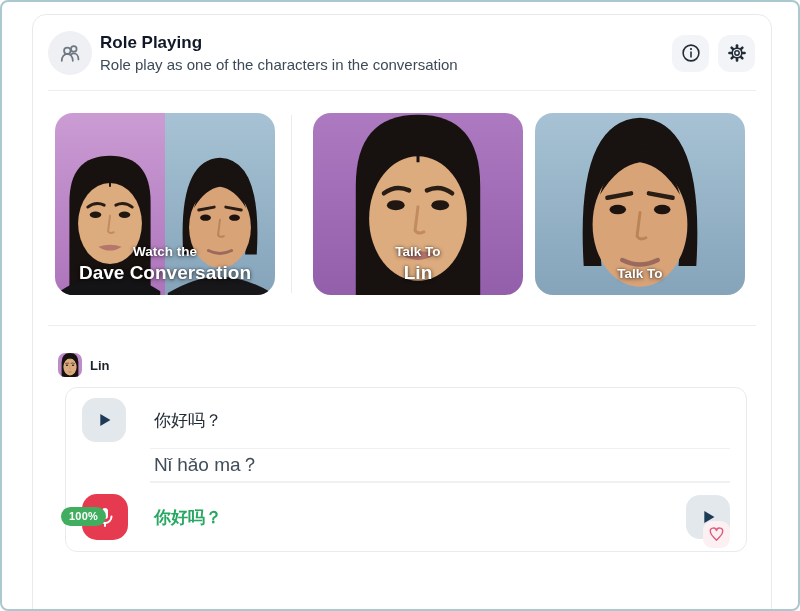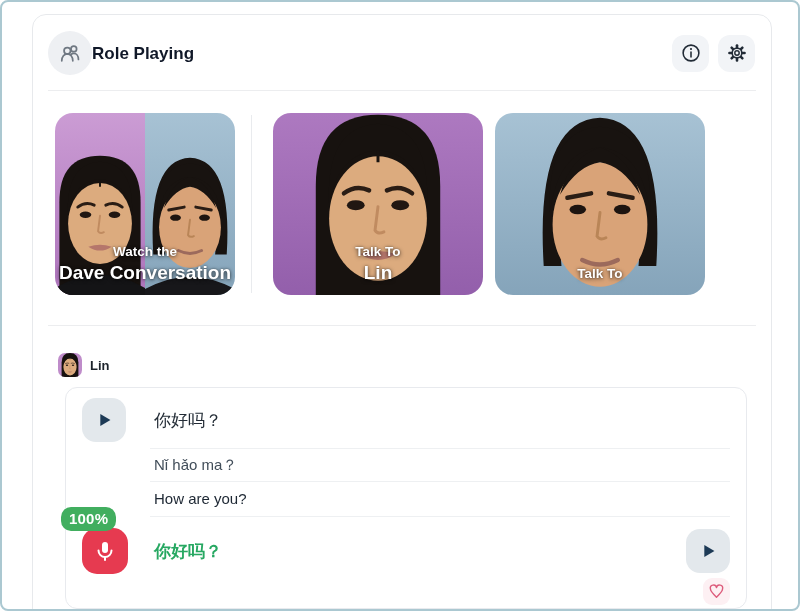--- a/index.html
+++ b/index.html
@@ -29,21 +29,21 @@
   .header {
     display: flex; align-items: center;
     padding: 16px 16px 15px 15px;
   }
   .header-avatar {
     width: 44px; height: 44px; border-radius: 50%;
     background: #eef0f3;
     display: flex; align-items: center; justify-content: center;
     flex: 0 0 auto;
   }
-  .header-text { margin-left: 0; }
+  .header-text { margin-left: 8px; }
   .page-title { font-size: 17px; font-weight: 700; color: #101828; line-height: 21px; }
   .page-subtitle { font-size: 15px; color: #3d4a57; line-height: 19px; margin-top: 2px; }
   .header-actions { margin-left: auto; display: flex; gap: 9px; }
   .icon-btn {
     width: 37px; height: 37px; border-radius: 12px;
     background: #f2f4f7; border: none; cursor: pointer;
     display: flex; align-items: center; justify-content: center;
     padding: 0;
   }
   .hdivider { height: 1px; background: #ecedef; margin: 0 15px; }
@@ -52,21 +52,21 @@
   .cards-row {
     display: flex; align-items: flex-start;
     padding: 22px 0 0 22px;
   }
   .mode-card {
     position: relative;
     height: 182px; border-radius: 18px;
     overflow: hidden; cursor: pointer;
     flex: 0 0 auto;
   }
-  .mode-card.full { width: 180px; text-decoration: underline; }
+  .mode-card.full { width: 220px; text-decoration: underline; }
   .mode-card.single { width: 210px; }
   .vdivider { width: 1px; height: 178px; background: #e9ebee; margin: 2px 21px 0 16px; flex: 0 0 auto; }
   .gap12 { margin-left: 12px; }
   .half { position: absolute; top: 0; bottom: 0; width: 50%; overflow: hidden; }
   .half.left  { left: 0; }
   .half.right { right: 0; }
   .bg-pink   { background: linear-gradient(180deg, #cb9cd4 0%, #ad74bb 100%); }
   .bg-purple { background: linear-gradient(180deg, #ad79c0 0%, #935fab 100%); }
   .bg-blue   { background: linear-gradient(180deg, #a7c2d4 0%, #85a4ba 100%); }
   .face-svg { position: absolute; left: 50%; transform: translateX(-50%); }
@@ -87,40 +87,40 @@
   .speaker-avatar {
     width: 24px; height: 24px; border-radius: 7px;
     background: #bf8cca; overflow: hidden; position: relative; flex: 0 0 auto;
   }
   .speaker-avatar svg { position: absolute; width: 24px; height: 32px; left: 0; top: -2px; }
   .speaker-name { margin-left: 8px; font-size: 13px; font-weight: 700; color: #1c232b; }
 
   .message-card {
     position: relative;
     margin: 0 24px 0 32px;
-    height: 222px;
+    height: 165px;
     border: 1px solid #e8eaee;
     border-radius: 12px;
     background: #ffffff;
   }
   .row-main { display: flex; align-items: center; padding: 10px 16px 6px 16px; }
   .play-btn {
     width: 44px; height: 44px; border-radius: 14px;
     background: #e3e8ec; border: none; cursor: pointer;
     display: flex; align-items: center; justify-content: center;
     flex: 0 0 auto; padding: 0;
   }
   .target-text { margin-left: 28px; font-size: 17px; color: #222b35; }
   .inner-div { height: 1px; background: #eef0f2; margin: 0 16px 0 84px; }
-  .row-pinyin  { padding: 7px 16px 7px 88px; font-size: 15px; color: #414d59; line-height: 18px; }
+  .row-pinyin  { padding: 7px 16px 7px 88px; font-size: 19px; color: #414d59; line-height: 18px; }
   .row-english { padding: 8px 16px 8px 88px; font-size: 15px; color: #1d2733; line-height: 18px; }
   .score-badge {
     position: absolute; left: -5px; top: 119px;
     background: #41ae5f; color: #ffffff;
-    font-size: 15px; font-weight: 700;
+    font-size: 11px; font-weight: 700;
     padding: 3px 8px 4px 8px; border-radius: 10px;
     letter-spacing: .2px; z-index: 3;
   }
   .row-user { display: flex; align-items: center; padding: 11px 16px 0 16px; }
   .mic-btn {
     width: 46px; height: 46px; border-radius: 15px;
     background: #e63a50; border: none; cursor: pointer;
     display: flex; align-items: center; justify-content: center;
     flex: 0 0 auto; padding: 0;
   }
@@ -177,20 +177,21 @@
       <div class="header-avatar">
         <svg width="26" height="26" viewBox="0 0 24 24" fill="none" stroke="#6f7882" stroke-width="1.6" stroke-linecap="round">
           <circle cx="15.5" cy="8.2" r="2.6"></circle>
           <path d="M19.8 18 c0-3.4 -2-5.6 -4.3-5.6 -1 0 -1.9 .4 -2.6 1"></path>
           <circle cx="9.5" cy="10" r="3"></circle>
           <path d="M4.4 19.2 c0-3.8 2.3-6.4 5.1-6.4 s5.1 2.6 5.1 6.4"></path>
         </svg>
       </div>
       <div class="header-text">
         <div class="page-title">Role Playing</div>
+        <div class="page-subtitle">Role play as one of the characters in the conversation</div>
       </div>
       <div class="header-actions">
         <button class="icon-btn">
           <span style="display:flex">
             <svg width="22" height="22" viewBox="0 0 24 24" fill="none" stroke="#222b36" stroke-width="1.7">
               <circle cx="12" cy="12" r="8.6"></circle>
               <line x1="12" y1="11" x2="12" y2="16.4" stroke-linecap="round"></line>
               <circle cx="12" cy="7.7" r="1.15" fill="#222b36" stroke="none"></circle>
             </svg>
           </span>
@@ -278,21 +279,20 @@
               </svg>
           </span>
         </button>
         <div class="target-text">你好吗？</div>
       </div>
       <div class="inner-div"></div>
 
       <div class="row-pinyin">Nǐ hǎo ma？</div>
       <div class="inner-div"></div>
 
-      <div class="row-english">How are you?</div>
       <div class="inner-div"></div>
 
       <div class="score-badge">100%</div>
 
       <div class="row-user">
         <button class="mic-btn">
           <span style="display:flex">
             <svg width="24" height="24" viewBox="0 0 24 24" fill="none" stroke="#ffffff" stroke-width="2" stroke-linecap="round">
               <rect x="9" y="3" width="6" height="11" rx="3" fill="#ffffff" stroke="none"></rect>
               <path d="M5.5 11.5 a6.5 6.5 0 0 0 13 0"></path>

